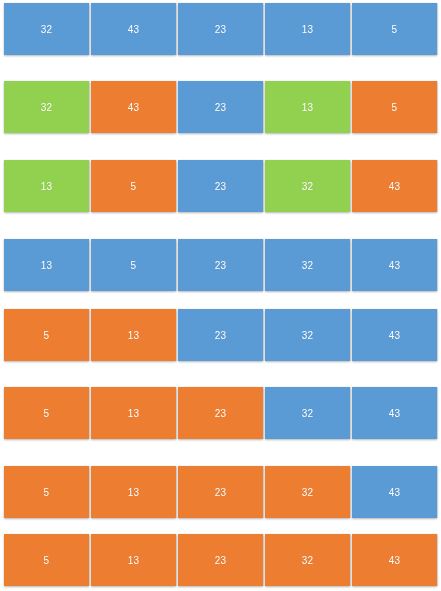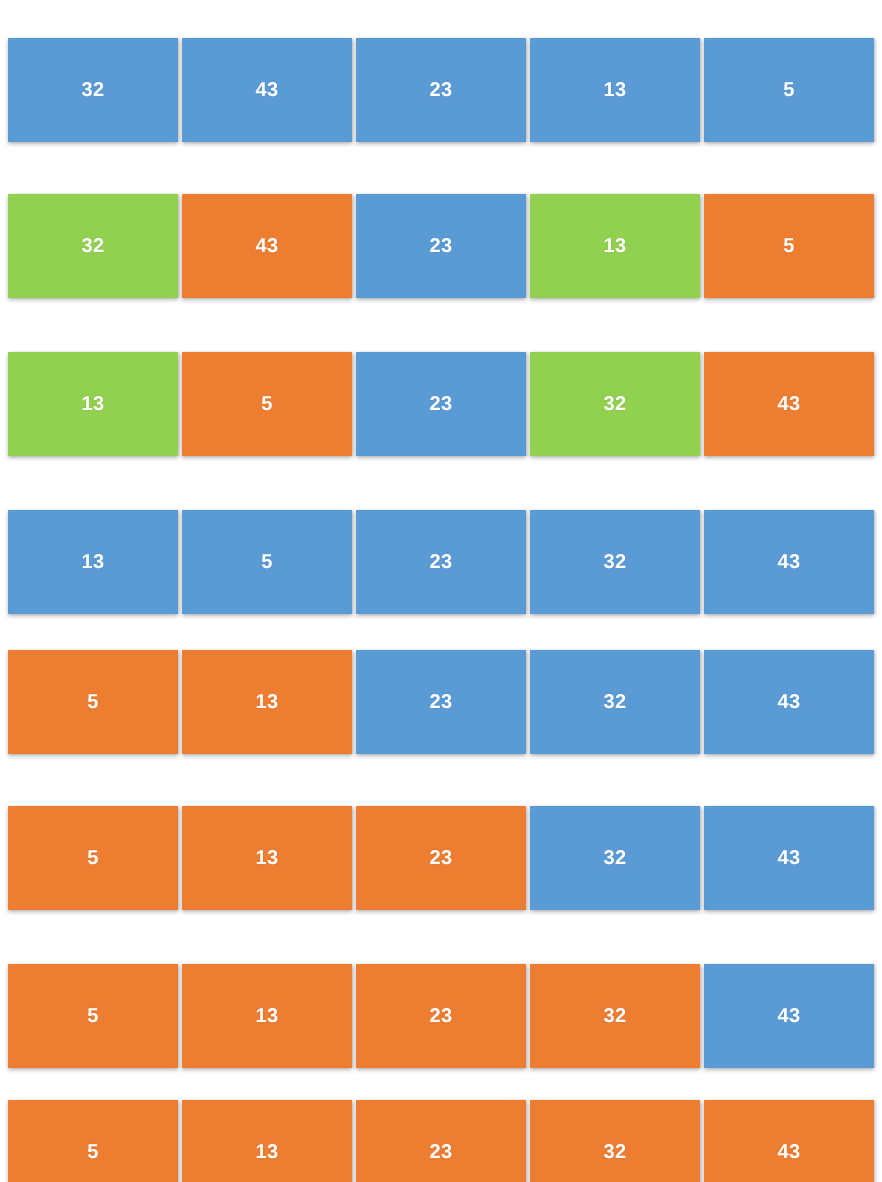--- a/index.html
+++ b/index.html
@@ -27,26 +27,25 @@
     gap: 2px;
   }
   .cell {
     flex: 1 1 0;
     height: 100%;
     display: flex;
     align-items: center;
     justify-content: center;
     color: #ffffff;
     font-size: 10px;
-    font-weight: bold;
+    font-weight: normal;
     letter-spacing: 0.2px;
     box-sizing: border-box;
     box-shadow: 0 1px 2px rgba(0,0,0,0.28), 1px 0 1px rgba(0,0,0,0.10);
     text-shadow: 0 0 1px rgba(0,0,0,0.10);
-    margin-top: 16px;
   }
   .c-blue   { background: #5b9bd5; }
   .c-orange { background: #ed7d31; }
   .c-green  { background: #92d050; }
 </style>
 </head>
 <body>
 
 <div id="stage" style="background: rgb(255, 255, 255);">
     <div class="row" style="top: 3px; left: 4px; width: 433px; height: 52px; gap: 2px;">

